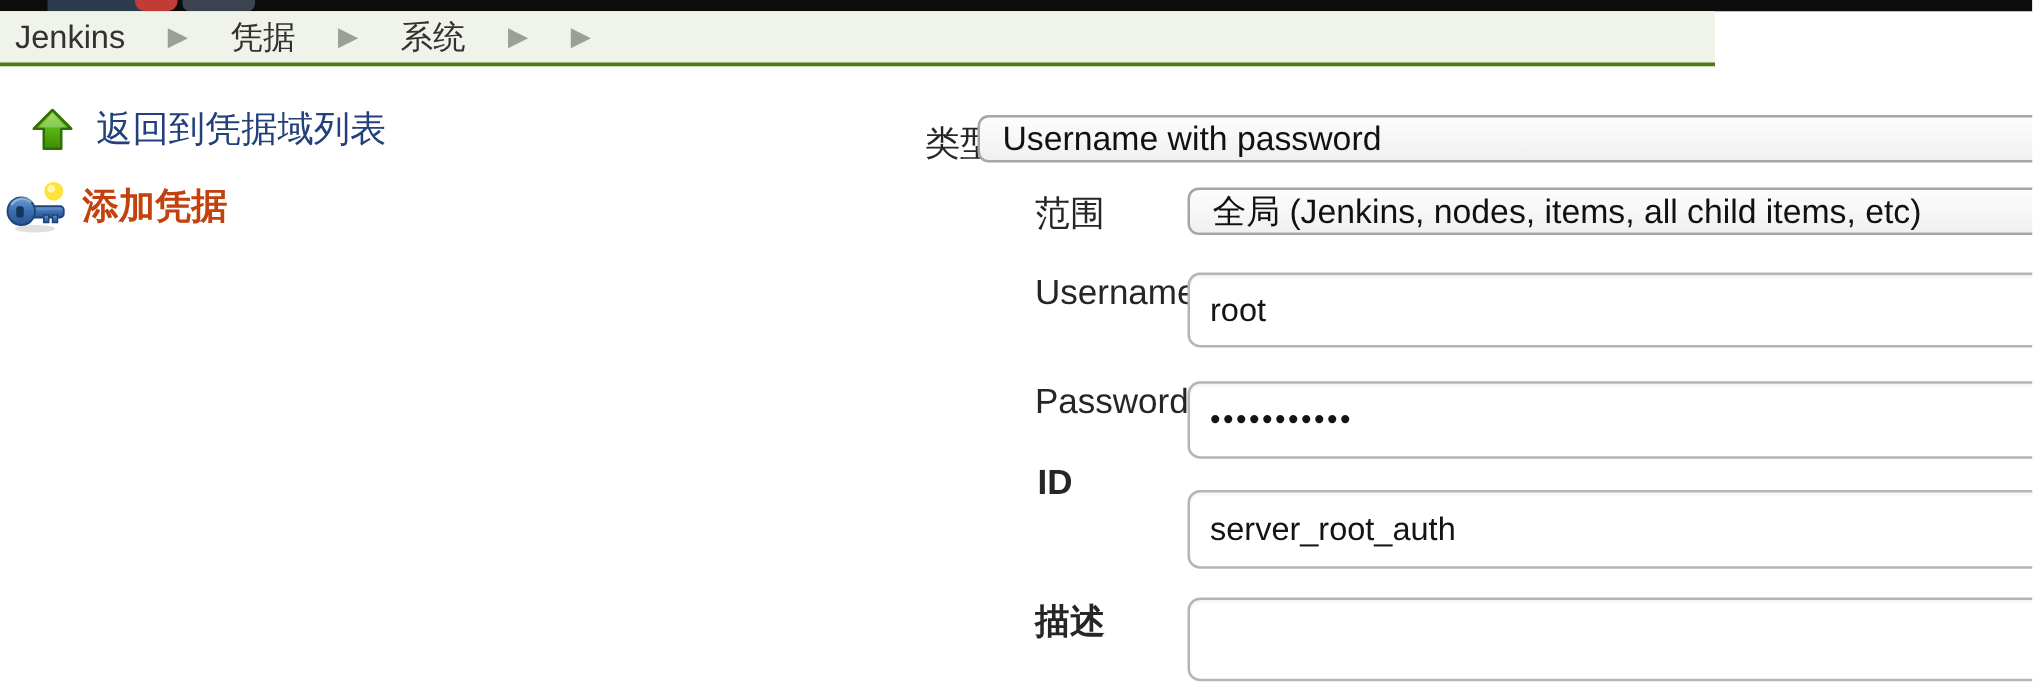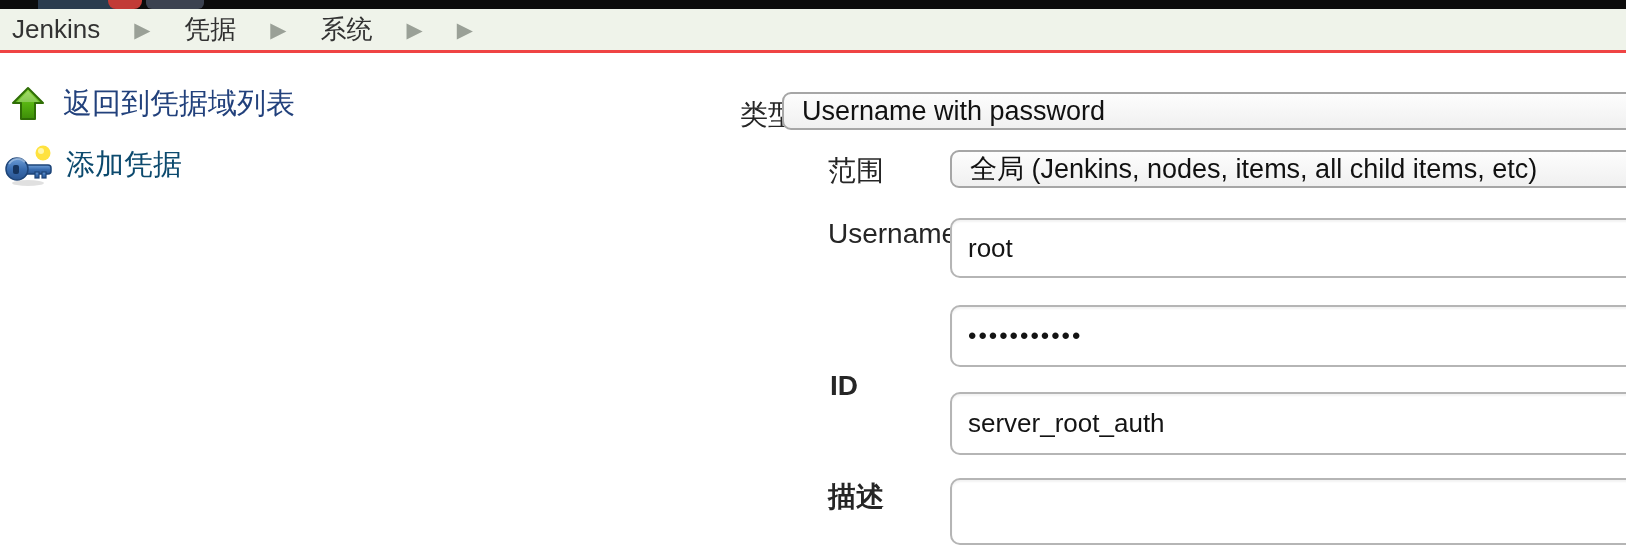--- a/index.html
+++ b/index.html
@@ -23,23 +23,23 @@
     overflow: hidden;
   }
   .top-strip .navy-blob  { position: absolute; left: 38px;  top: 0; width: 78px; height: 9px; background: #2b3c4e; }
   .top-strip .red-blob   { position: absolute; left: 108px; top: 0; width: 34px; height: 9px; background: #c23b36; border-radius: 0 0 8px 8px; }
   .top-strip .gray-blob  { position: absolute; left: 146px; top: 0; width: 58px; height: 9px; background: #3c4250; border-radius: 0 0 6px 6px; }
 
   
   .breadcrumb-bar {
     position: absolute;
     left: 0; top: 9px;
-    width: 1626px; height: 44px;
+    width: 1372px; height: 44px;
     background: #eff3ea;
-    border-bottom: 3px solid #ef4444;
+    border-bottom: 3px solid #4d7c0f;
     display: flex;
     align-items: center;
     padding-left: 12px;
     gap: 34px;
   }
   .crumb {
     font-size: 26px;
     color: #323232;
     cursor: pointer;
     white-space: nowrap;
@@ -51,31 +51,31 @@
     cursor: pointer;
   }
 
   
   .task {
     position: absolute;
     display: flex;
     align-items: center;
     cursor: pointer;
   }
-  .task-back { left: 10px; top: 84px; gap: 17px; }
+  .task-back { left: 24px; top: 84px; gap: 17px; }
   .task-add  { left: 4px;  top: 142px; gap: 12px; }
   .task .icon { flex: 0 0 auto; display: block; }
   .task-label-back {
     font-size: 29px;
     color: #22417c;
   }
   .task-label-add {
     font-size: 29px;
-    font-weight: normal;
-    color: #0c4a6e;
+    font-weight: bold;
+    color: #c2410c;
   }
 
   
   .field-label {
     position: absolute;
     font-size: 28px;
     color: #262626;
     white-space: nowrap;
   }
   .select-box {
@@ -184,20 +184,21 @@
   </div>
 
   <div class="field-label lbl-scope">范围</div>
   <div class="select-box sel-scope">
     <span>全局 (Jenkins, nodes, items, all child items, etc)</span>
   </div>
 
   <div class="field-label lbl-username">Username</div>
   <input class="text-input inp-username" type="text" value="root" style="">
 
+  <div class="field-label lbl-password">Password</div>
   <input class="text-input inp-password pwd" type="text" value="•••••••••••" style="">
 
   <div class="field-label lbl-id">ID</div>
   <input class="text-input inp-id" type="text" value="server_root_auth" style="">
 
   <div class="field-label lbl-desc">描述</div>
   <input class="text-input inp-desc" type="text" value="" style="">
 
 </div>
 

